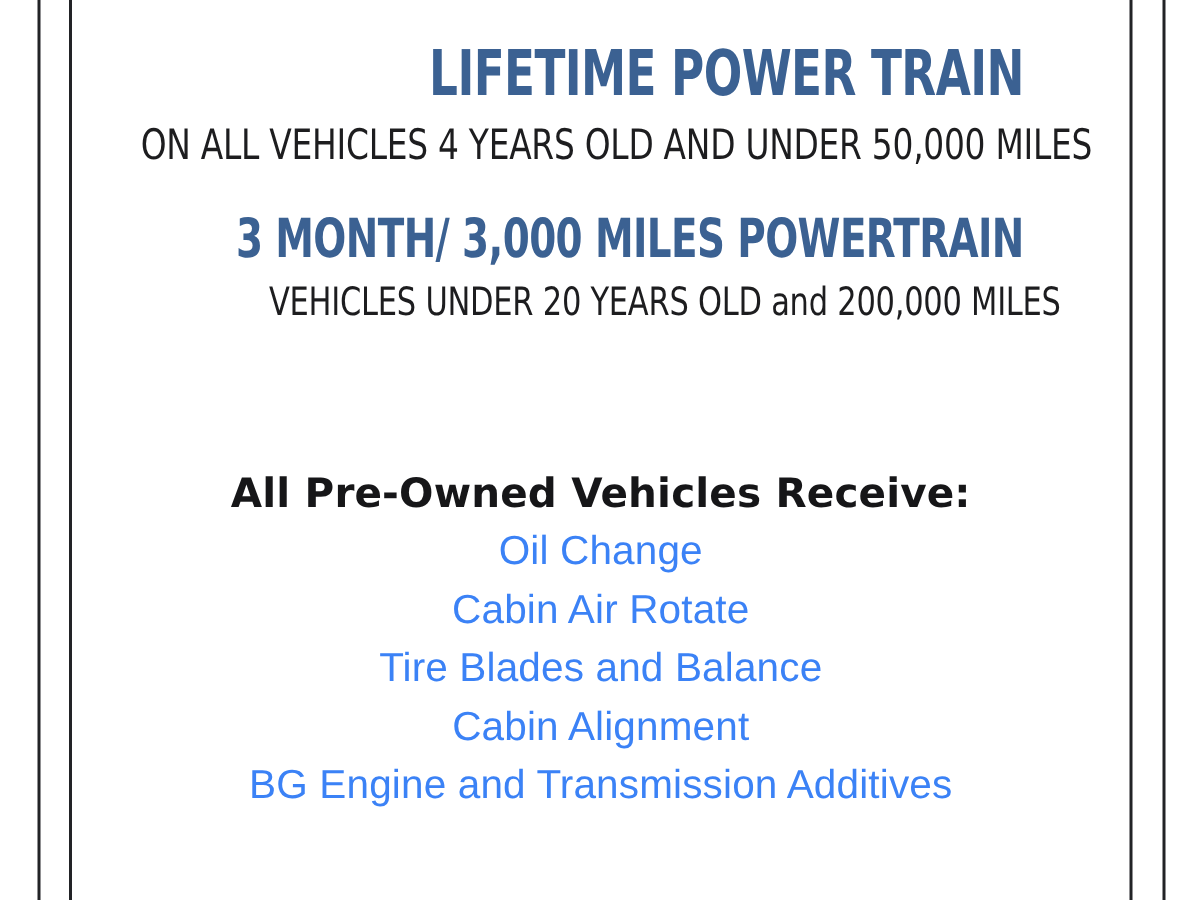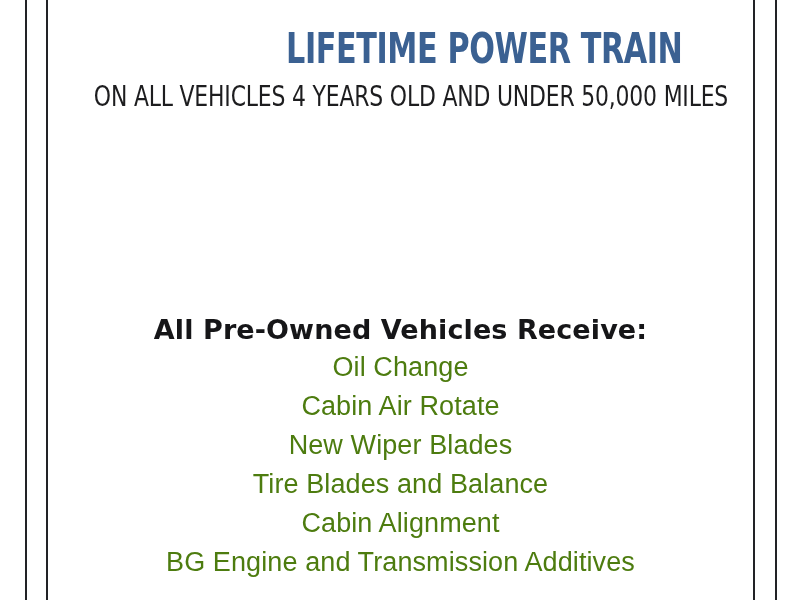--- a/index.html
+++ b/index.html
@@ -99,21 +99,21 @@
     margin-top: 12px;
   }
 
   .services-list {
     list-style: none;
     margin: 0;
     padding: 0;
   }
 
   .services-item {
-    color: #4d7c0f;
+    color: #3b82f6;
     font-family: "Liberation Sans", sans-serif;
     font-weight: normal;
     font-size: 27px;
     line-height: 39px;
     letter-spacing: 0.1px;
     white-space: nowrap;
   }
 </style>
 </head>
 <body>
@@ -125,27 +125,30 @@
   <div class="frame-rule rule-r-inner"></div>
   <div class="frame-rule rule-r-outer"></div>
 
   <div class="content">
 
     <div class="warranty-block" id="block-lifetime">
       <div class="warranty-headline">LIFETIME POWER TRAIN</div>
       <div class="warranty-sub">ON ALL VEHICLES 4 YEARS OLD AND UNDER 50,000 MILES</div>
     </div>
 
+    <div class="warranty-block" id="block-threemonth">
+      <div class="warranty-headline">3 MONTH/ 3,000 MILES POWERTRAIN</div>
+      <div class="warranty-sub">VEHICLES UNDER 20 YEARS OLD and 200,000 MILES</div>
+    </div>
 
     <div id="services">
       <div class="services-heading">All Pre-Owned Vehicles Receive:</div>
       <ul class="services-list">
         <li class="services-item">Oil Change</li>
         <li class="services-item">Cabin Air Rotate</li>
-        <li class="services-item">New Wiper Blades</li>
         <li class="services-item">Tire Blades and Balance</li>
         <li class="services-item">Cabin Alignment</li>
         <li class="services-item">BG Engine and Transmission Additives</li>
       </ul>
     </div>
 
   </div>
 </div>
 
 </body></html>

